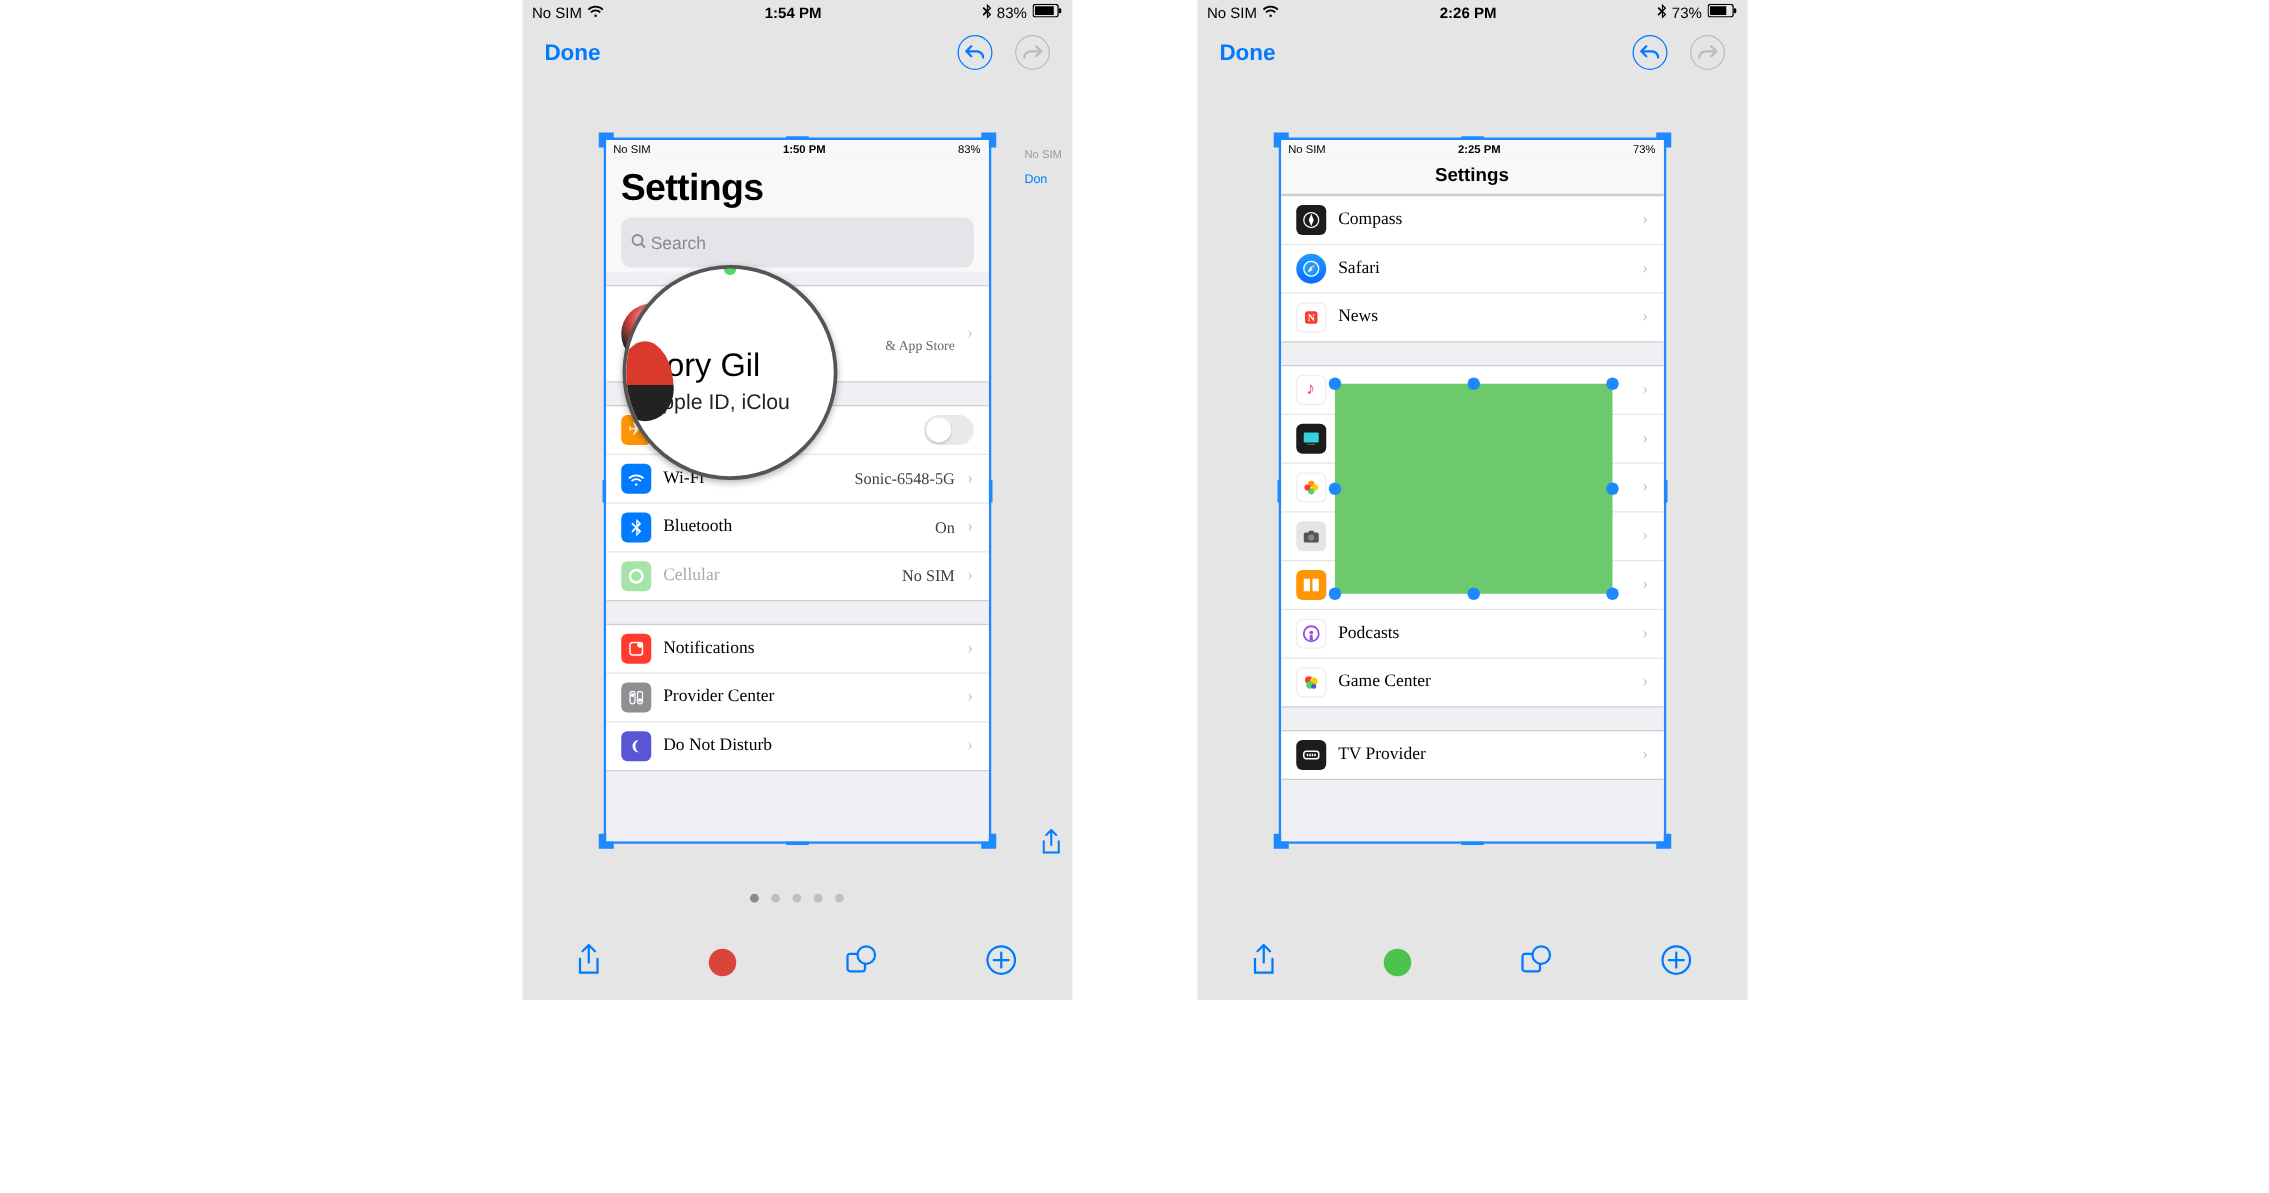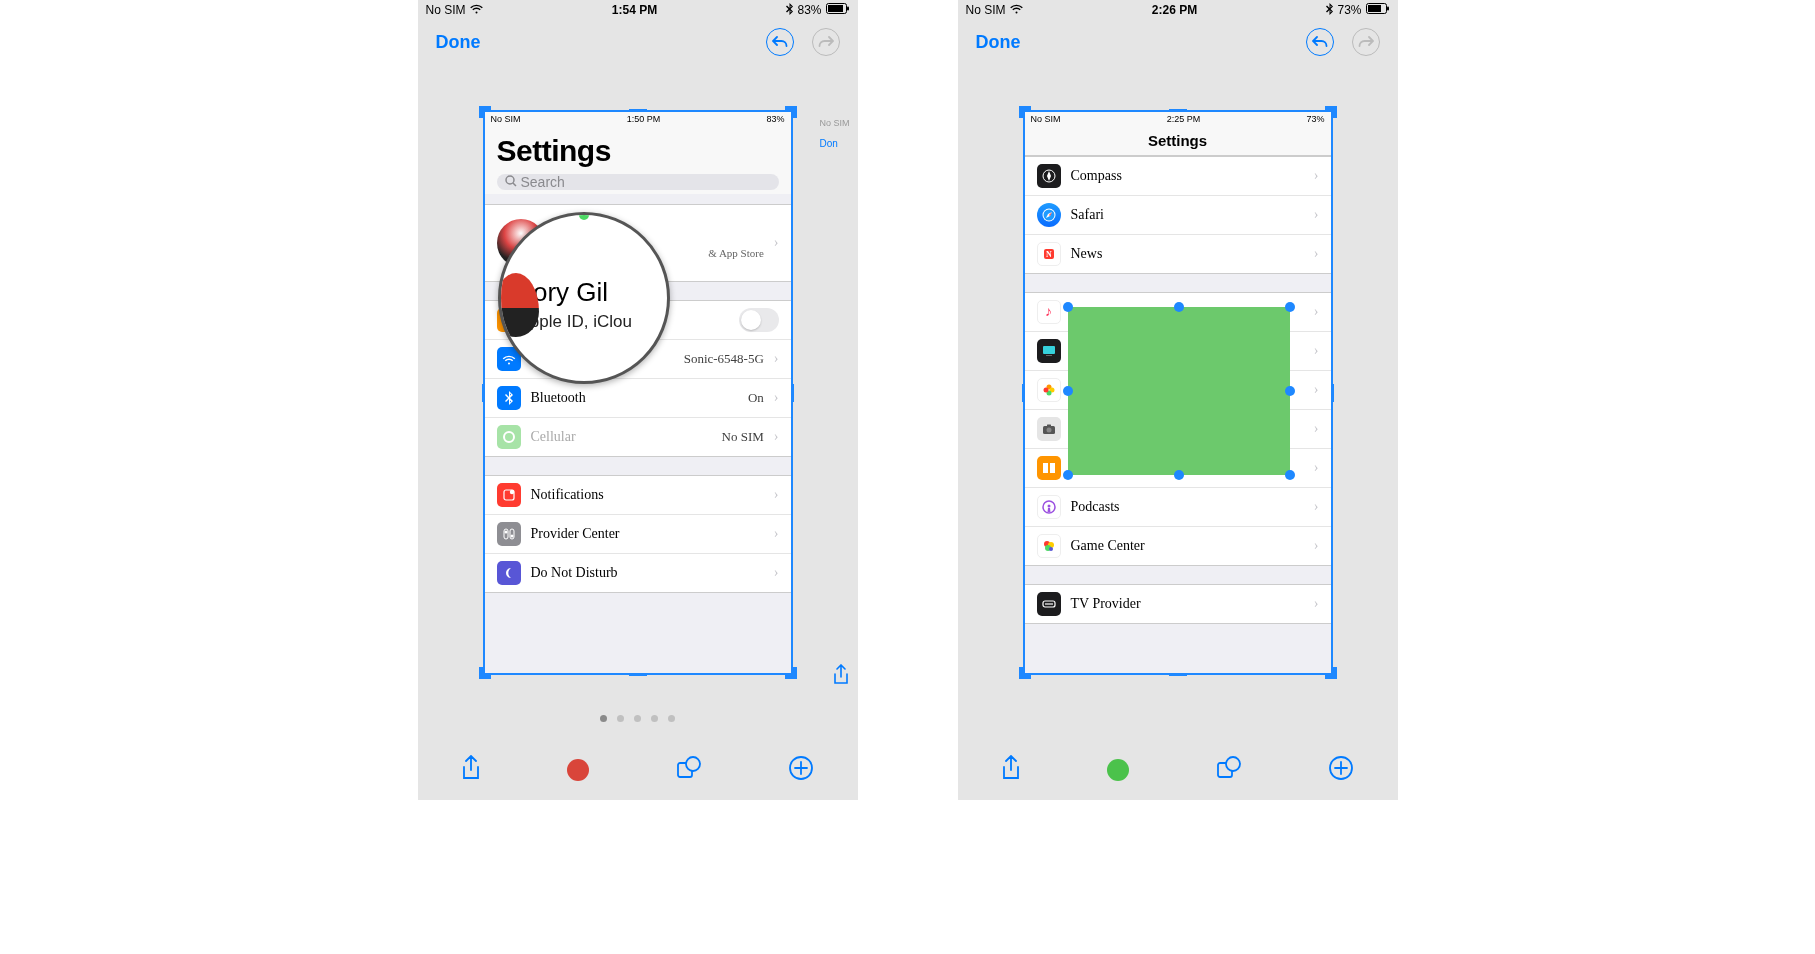--- a/index.html
+++ b/index.html
@@ -125,21 +125,21 @@
   .inner-header {
     background: #f8f8f8;
     padding: 8px 12px 4px;
   }
   .inner-header.center { text-align: center; font-weight: 600; font-size: 15px; padding: 6px 0; border-bottom: 0.5px solid #ccc;}
   .inner-title { font-size: 30px; font-weight: 700; letter-spacing: -0.5px; }
   .search-bar {
     margin: 6px 0 0;
     background: #e4e4e9;
     border-radius: 8px;
-    height: 16px;
+    height: 40px;
     display: flex; align-items: center;
     padding: 0 8px;
     color: #8a8a8e;
     font-size: 14px;
   }
   .section { background: #fff; border-top: 0.5px solid #ccc; border-bottom: 0.5px solid #ccc; margin-top: 18px; font-family: Liberation Serif, serif; }
   .section.first { margin-top: 10px; }
   .row {
     display: flex; align-items: center;
     padding: 7px 12px;
@@ -277,21 +277,21 @@
       <div class="handle" style="bottom:-6px;left:-6px"></div>
       <div class="handle" style="bottom:-6px;right:-6px"></div>
       <div class="handle mid" style="top:-3px;left:calc(50% - 9px)"></div>
       <div class="handle mid" style="bottom:-3px;left:calc(50% - 9px)"></div>
       <div class="handle mid v" style="left:-3px;top:calc(50% - 9px)"></div>
       <div class="handle mid v" style="right:-3px;top:calc(50% - 9px)"></div>
 
       <div class="inner">
         <div class="inner-status">
           <span>No SIM</span>
-          <span style="font-weight:400">1:50 PM</span>
+          <span style="font-weight:700">1:50 PM</span>
           <span>83%</span>
         </div>
         <div class="inner-header">
           <div class="inner-title">Settings</div>
           <div class="search-bar">
             <span style="margin-right:4px">
               <svg width="12" height="12" viewBox="0 0 12 12">
                   <circle cx="5" cy="5" r="4" stroke="#8a8a8e" stroke-width="1.5" fill="none"></circle>
                   <line x1="8" y1="8" x2="11" y2="11" stroke="#8a8a8e" stroke-width="1.5"></line>
                 </svg>
@@ -485,21 +485,21 @@
       <div class="handle" style="bottom:-6px;left:-6px"></div>
       <div class="handle" style="bottom:-6px;right:-6px"></div>
       <div class="handle mid" style="top:-3px;left:calc(50% - 9px)"></div>
       <div class="handle mid" style="bottom:-3px;left:calc(50% - 9px)"></div>
       <div class="handle mid v" style="left:-3px;top:calc(50% - 9px)"></div>
       <div class="handle mid v" style="right:-3px;top:calc(50% - 9px)"></div>
 
       <div class="inner">
         <div class="inner-status">
           <span>No SIM</span>
-          <span style="font-weight:400">2:25 PM</span>
+          <span style="font-weight:700">2:25 PM</span>
           <span>73%</span>
         </div>
         <div class="inner-header center">Settings</div>
 
         <div class="section" style="margin-top:0">
           <div class="row">
             <div class="row-icon" style="background:#1c1c1e">
               <svg width="16" height="16" viewBox="0 0 16 16">
                   <circle cx="8" cy="8" r="6" stroke="#fff" fill="none"></circle>
                   <path d="M8 3l2 5-2 5-2-5z" fill="#fff"></path>

